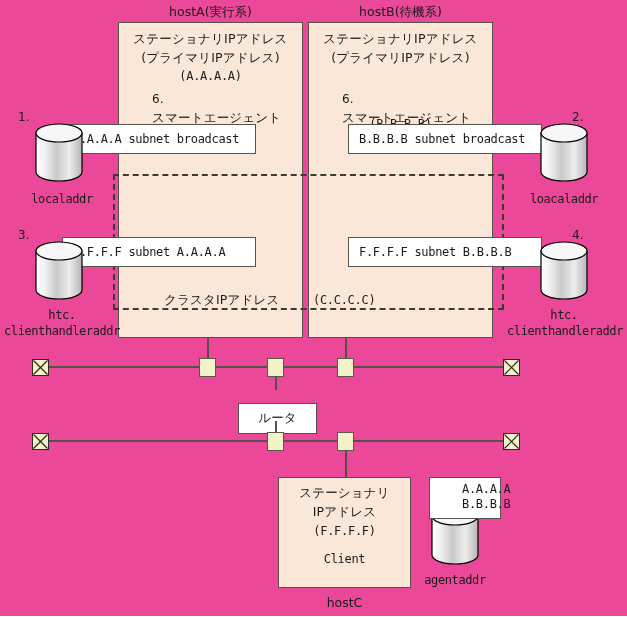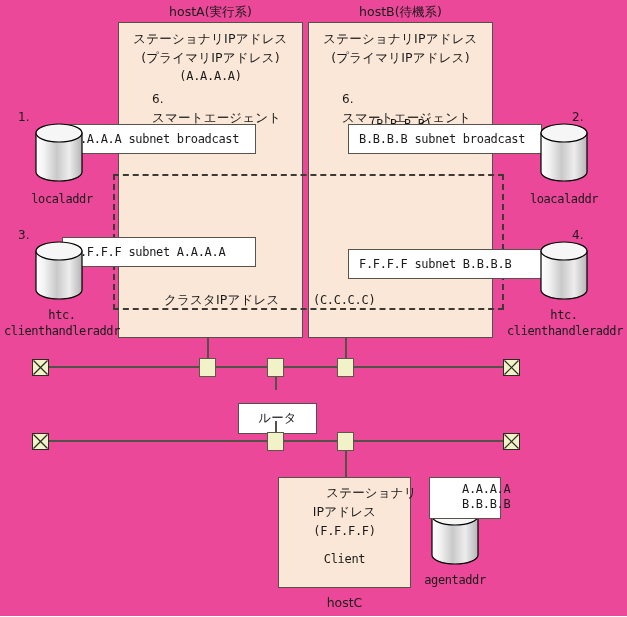--- a/index.html
+++ b/index.html
@@ -151,21 +151,21 @@
   </div>
 
   <div class="abs callout" style="left:348px; top:124px; width:194px; height:30px;">
     <span class="mono">B.B.B.B subnet broadcast</span>
   </div>
 
   <div class="abs callout" style="left:62px; top:237px; width:194px; height:30px;">
     <span class="mono">F.F.F.F subnet A.A.A.A</span>
   </div>
 
-  <div class="abs callout" style="left:348px; top:237px; width:194px; height:30px;margin-top:12px;">
+  <div class="abs callout" style="left:348px; top:237px; width:194px; height:30px;">
     <span class="mono">F.F.F.F subnet B.B.B.B</span>
   </div>
 
   <div class="abs num" style="left:18px; top:110px;">1.</div>
   <svg class="cyl" style="left:33px; top:122px;" width="52" height="62" viewBox="0 0 52 62">
     <defs>
       <linearGradient id="cg1" x1="0" y1="0" x2="1" y2="0">
         <stop offset="0%" stop-color="#ffffff"></stop>
         <stop offset="18%" stop-color="#f2f2f2"></stop>
         <stop offset="45%" stop-color="#c9c9c9"></stop>
@@ -247,21 +247,21 @@
     </svg>
   </div>
 
   <div class="abs tap" style="left:267px; top:432px; width:17px; height:19px;"></div>
   <div class="abs tap" style="left:337px; top:432px; width:17px; height:19px;"></div>
 
   <div class="abs droplink" style="left:345px; top:451px; height:26px;"></div>
 
   <div class="abs hostbox" style="left:278px; top:477px; width:133px; height:111px;"></div>
 
-  <div class="abs jp center" style="left:278px; top:485px; width:133px;padding-left:27px;">ステーショナリ</div>
+  <div class="abs jp center" style="left:278px; top:485px; width:133px;">ステーショナリ</div>
   <div class="abs jp center" style="left:278px; top:504px; width:133px;">IPアドレス</div>
   <div class="abs mono center" style="left:278px; top:524px; width:133px;">(F.F.F.F)</div>
   <div class="abs mono center" style="left:278px; top:552px; width:133px;">Client</div>
 
   <div class="abs hostlabel" style="left:278px; top:595px; width:133px;">hostC</div>
 
   <div class="abs num" style="left:430px; top:488px;">5.</div>
   <svg class="cyl" style="left:429px; top:505px;" width="52" height="62" viewBox="0 0 52 62">
     <path d="M3,11 L3,50 A23,9 0 0 0 49,50 L49,11 Z" fill="url(#cg1)" stroke="#000000" stroke-width="1.2"></path>
     <ellipse cx="26" cy="11" rx="23" ry="9" fill="#f6f6f6" stroke="#000000" stroke-width="1.2"></ellipse>

